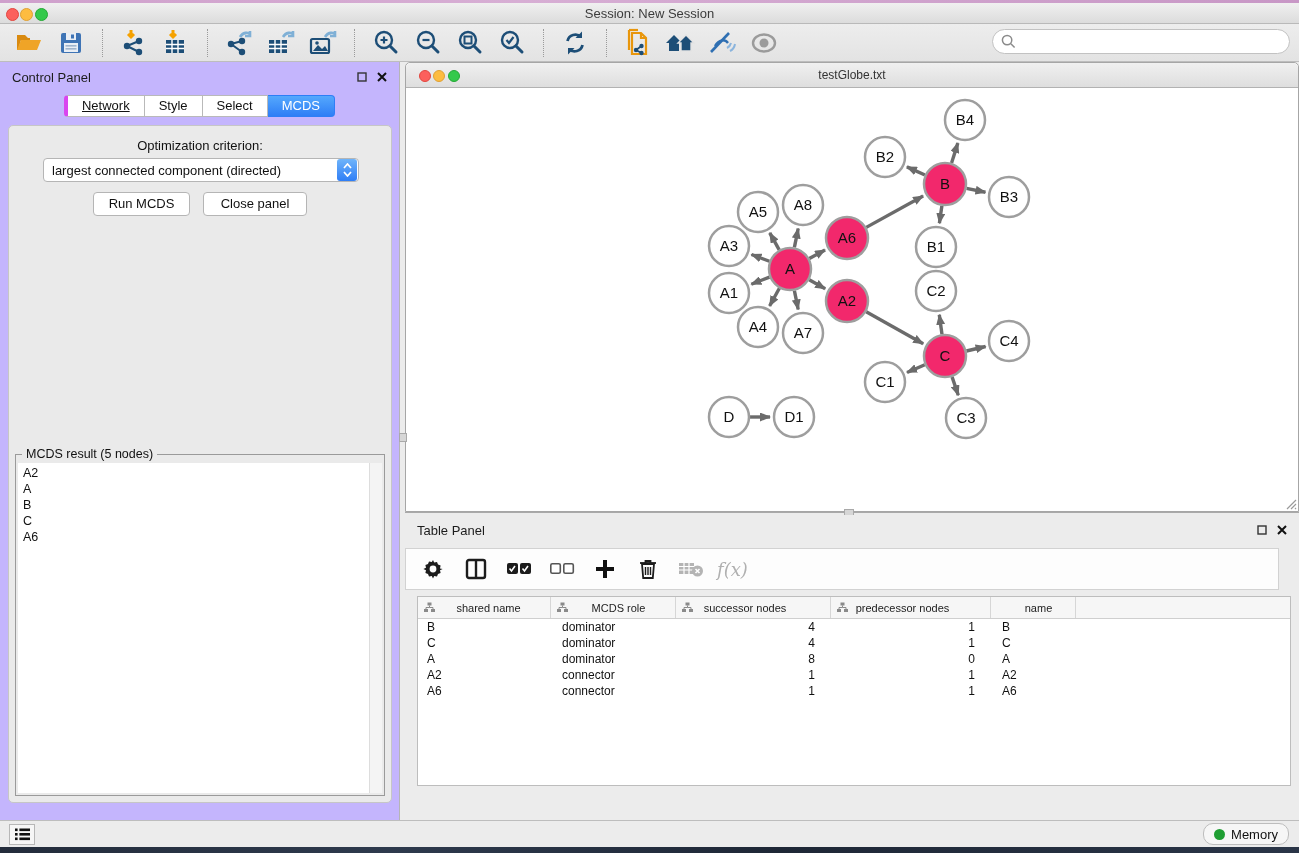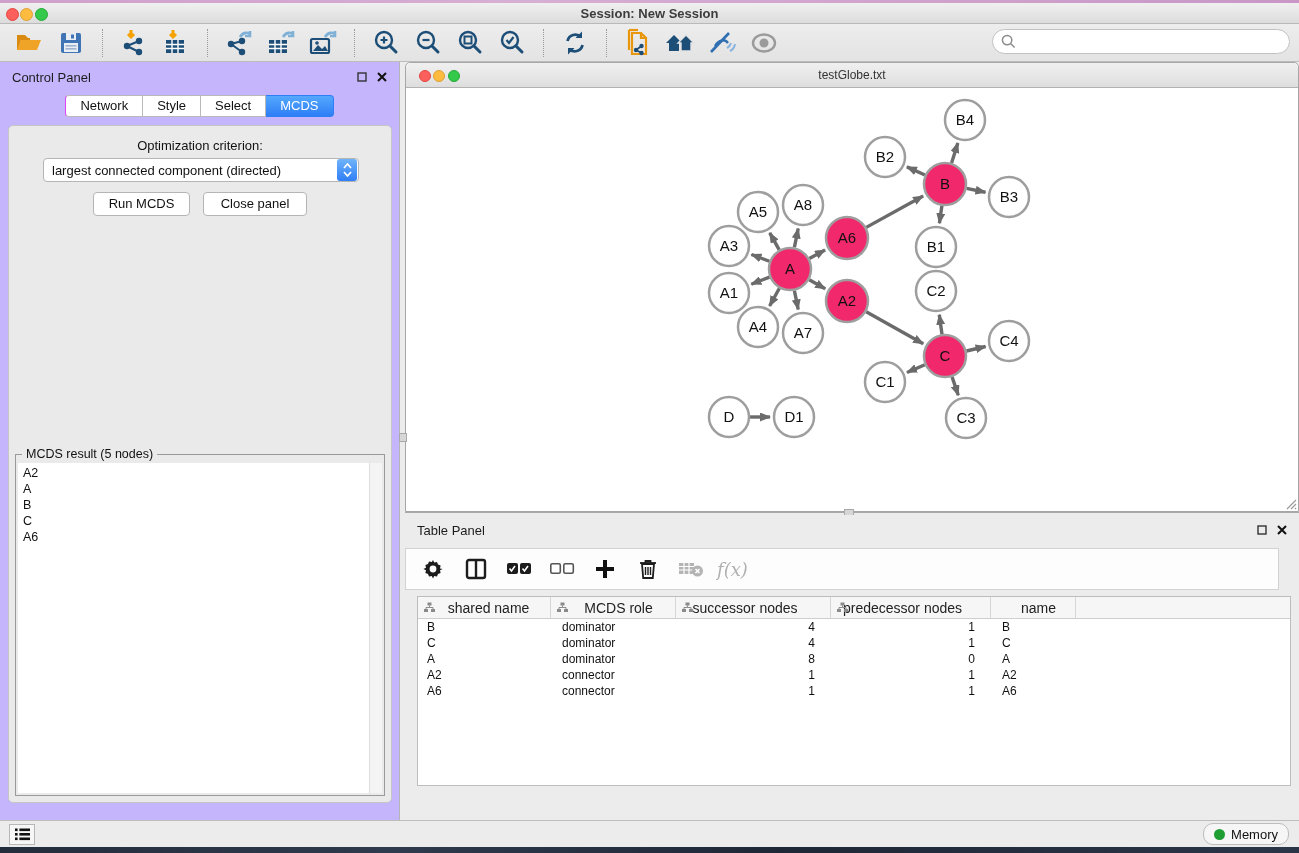--- a/index.html
+++ b/index.html
@@ -5,21 +5,21 @@
   * { margin:0; padding:0; box-sizing:border-box; }
   html,body { width:1299px; height:853px; overflow:hidden;
     font-family:"Liberation Sans", sans-serif; background:#ECECEC; }
   .abs { position:absolute; }
   #stage { position:relative; width:1299px; height:853px; background:#ECECEC; }
 
   
   #wallpaper-top { left:0; top:0; width:1299px; height:3px;
     background:linear-gradient(90deg,#cfa0cc,#d7aed4 40%,#c897c6); }
   #titlebar { left:0; top:3px; width:1299px; height:21px;
-    background:linear-gradient(#f0f0f0,#dcdcdc); border-bottom:1px solid #b9b9b9;font-weight:bold; }
+    background:linear-gradient(#f0f0f0,#dcdcdc); border-bottom:1px solid #b9b9b9; }
   .tl-dot { position:absolute; top:5px; width:13px; height:13px; border-radius:50%; }
   #titlebar .red { left:6px;  background:#fc605c; border:1px solid #e2463f; }
   #titlebar .yel { left:20px; background:#fdbc40; border:1px solid #dfa034; }
   #titlebar .grn { left:35px; background:#34c94b; border:1px solid #24a835; }
   #main-title { width:100%; text-align:center; font-size:13px; color:#3c3c3c; line-height:21px; }
 
   
   #toolbar { left:0; top:24px; width:1299px; height:38px;
     background:linear-gradient(#ededed,#e3e3e3); border-bottom:1px solid #bdbdbd;
     display:flex; align-items:center; }
@@ -35,21 +35,21 @@
   #control-panel { left:0; top:62px; width:400px; height:758px; background:#c4b5fd;
     border-right:1px solid #b5b5b5; }
   .panel-head { height:30px; display:flex; align-items:center; padding:0 12px;
     font-size:13px; color:#1c1c1c; }
   .panel-head .spacer { flex:1; }
   .mini-ic { margin-left:10px; display:inline-flex; }
   #cp-tabs { position:absolute; left:0; top:33px; width:100%; display:flex; justify-content:center; }
   .seg-group { display:flex; }
   .seg-btn { height:22px; line-height:20px; padding:0 14px; font-size:13px; color:#111;
     background:#fff; border:1px solid #b9b9b9; border-left:none; cursor:default; }
-  .seg-btn:first-child { border-left:1px solid #d946ef; border-radius:4px 0 0 4px; }
+  .seg-btn:first-child { border-left:4px solid #d946ef; border-radius:4px 0 0 4px;text-decoration:underline; }
   .seg-btn:last-child { border-radius:0 4px 4px 0; }
   .seg-btn.selected { background:linear-gradient(#55a8fd,#2e7ef6); color:#fff; border-color:#2e7ef6; }
   #cp-pane { position:absolute; left:8px; top:63px; width:384px; height:678px;
     border:1px solid #c6c6c6; border-radius:5px; background:#eaeaea; }
   #opt-label { position:absolute; left:0; top:12px; width:100%; text-align:center;
     font-size:13px; color:#111; }
   #criterion-select { position:absolute; left:34px; top:32px; width:316px; height:24px;
     background:#fff; border:1px solid #b5b5b5; border-radius:4px;
     display:flex; align-items:center; }
   #criterion-select .val { flex:1; font-size:13px; padding-left:8px; color:#111; white-space:nowrap; }
@@ -92,21 +92,21 @@
   
   #table-panel { left:405px; top:515px; width:894px; height:305px; background:#ececec; }
   #tp-toolbar { position:absolute; left:0; top:33px; width:874px; height:42px; background:#fdfdfd;
     border:1px solid #d2d2d2; display:flex; align-items:center; padding-left:10px; gap:9px; }
   .tp-ic { width:34px; height:30px; display:flex; align-items:center; justify-content:center; }
   #fx-label { font-family:"DejaVu Serif", serif; font-style:italic; font-size:18px; color:#b0b0b0; }
 
   #data-table { position:absolute; left:12px; top:81px; width:874px; height:190px; background:#fff;
     border:1px solid #bdbdbd; }
   #dt-header { display:flex; height:22px; background:#f6f6f6; border-bottom:1px solid #cfcfcf; }
-  .dt-hcell { position:relative; border-right:1px solid #d6d6d6; font-size:14px; color:#222;
+  .dt-hcell { position:relative; border-right:1px solid #d6d6d6; font-size:11px; color:#222;
     display:flex; align-items:center; justify-content:center; }
   .dt-hcell .hicon { position:absolute; left:6px; top:5px; }
   .dt-row { display:flex; height:16px; }
   .dt-cell { font-size:12px; color:#111; line-height:16px; white-space:nowrap; }
   .c0 { width:133px; padding-left:9px; }
   .c1 { width:125px; padding-left:11px; }
   .c2 { width:155px; text-align:right; padding-right:16px; }
   .c3 { width:160px; text-align:right; padding-right:16px; }
   .c4 { width:85px;  padding-left:11px; }
   .cfill { flex:1; border-right:none !important; }

